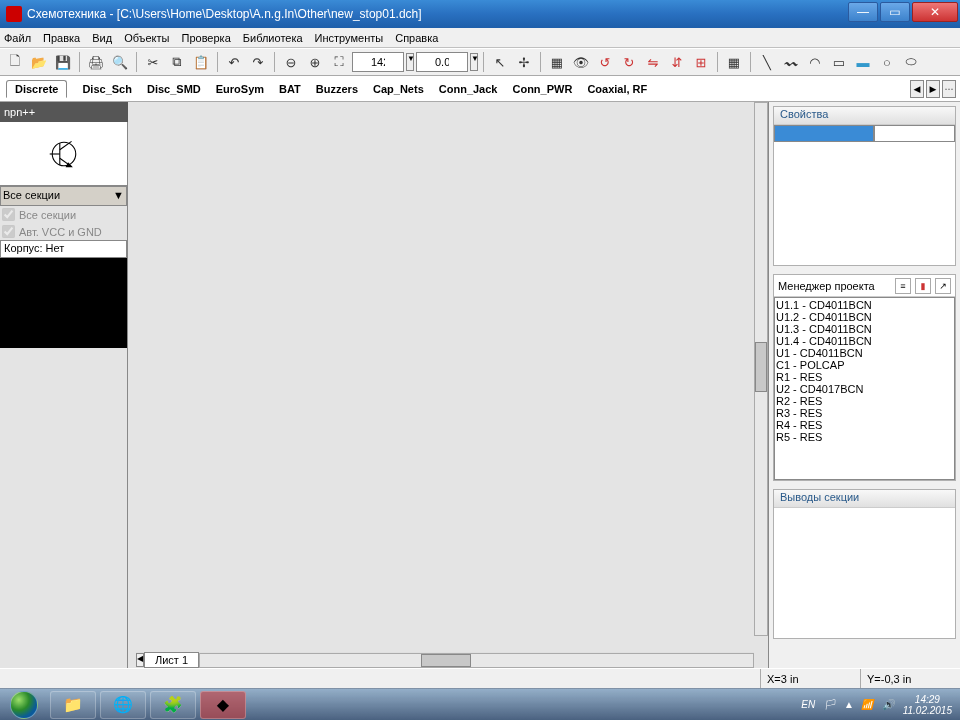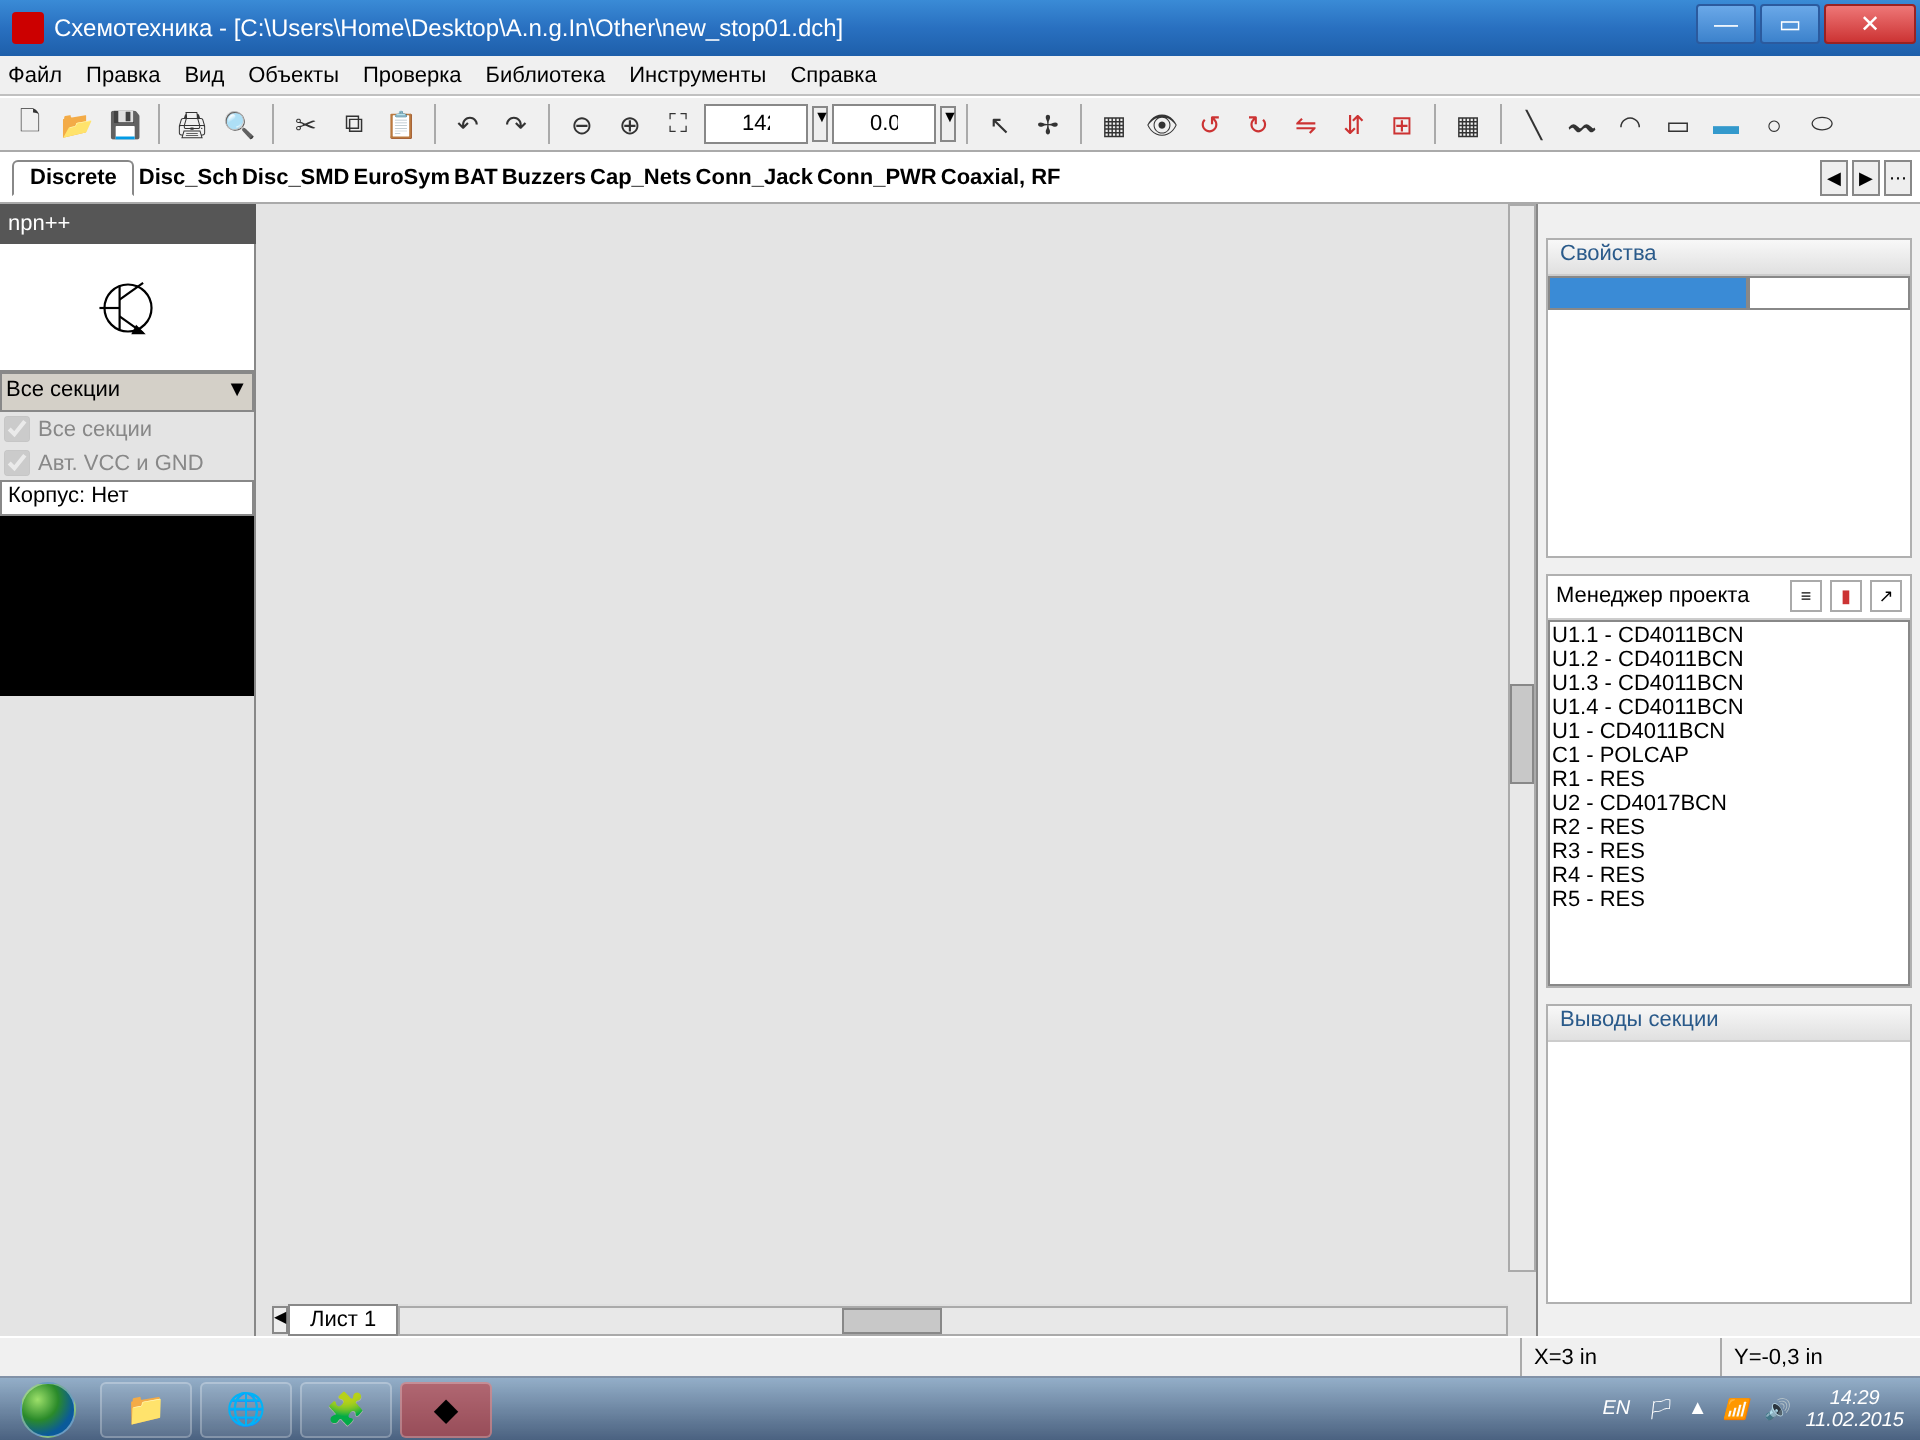--- a/index.html
+++ b/index.html
@@ -17,21 +17,21 @@
   .menubar { height: 20px; background: #f0f0f0; border-bottom: 1px solid #c0c0c0; display:flex; align-items:center; padding: 0 4px; gap: 12px; }
   .menubar span { cursor: default; }
   
   
   .toolbar { height: 28px; background: #f0f0f0; border-top:1px solid #fff; border-bottom:1px solid #aaa; display:flex; align-items:center; padding: 0 4px; gap: 2px; }
   .tbtn { width: 22px; height: 22px; border: 1px solid transparent; display:flex; align-items:center; justify-content:center; font-size:13px; color:#333; }
   .tsep { width: 1px; height: 20px; background: #aaa; margin: 0 3px; }
   .tcombo { height: 20px; font-size: 11px; border: 1px solid #888; background:#fff; padding: 0 18px; }
   
   
-  .tabstrip { height: 26px; background: #fff; border-top:1px solid #fff; border-bottom:1px solid #aaa; display:flex; align-items:center; padding: 0 6px; gap: 2px; position:relative; }
+  .tabstrip { height: 26px; background: #fff; border-top:1px solid #fff; border-bottom:1px solid #aaa; display:flex; align-items:center; padding: 0 6px; gap: 15px; position:relative; }
   .tabstrip span { font-weight: bold; color: #000; cursor:default; font-size:11px; }
   .tabstrip .active { color: #000; border: 1px solid #888; border-bottom: 1px solid #fff; padding: 2px 8px; border-radius: 3px 3px 0 0; background:#fff; }
   .tabstrip-arrows { position:absolute; right:4px; display:flex; gap:2px; }
   .tabstrip-arrows div { width:14px; height:18px; border:1px solid #888; background:#eee; display:flex; align-items:center; justify-content:center; font-size:9px; }
   
   
   .main { display:flex; height: 566px; }
   
   
   .leftpanel { width: 128px; background:#e4e4e4; display:flex; flex-direction:column; border-right:1px solid #888; }
@@ -54,21 +54,21 @@
   .canvas { flex:1; background:#000; position:relative; overflow:hidden; margin:0 14px 0 8px; }
   .hscroll { height:16px; display:flex; align-items:center; background:#e0e0e0; margin:0 14px 0 8px;}
   .sheet-tab { background:#fff; border:1px solid #888; padding:1px 10px; font-size:11px; }
   .scrollbar-h { flex:1; height:15px; background:#e8e8e8; border:1px solid #aaa; position:relative; }
   .scrollbar-h .thumb { position:absolute; left:40%; width:50px; height:100%; background:#c8c8c8; border:1px solid #888;}
   .vscroll { position:absolute; right:0; top:0; bottom:16px; width:14px; background:#e8e8e8; border:1px solid #aaa; }
   .vscroll .thumb { position:absolute; top:45%; height:50px; width:100%; background:#c8c8c8; border:1px solid #888; }
   .canvas-outer { flex:1; position:relative; }
   
   
-  .rightpanel { width: 192px; background:#f0f0f0; display:flex; flex-direction:column; border-left:1px solid #888;justify-content:center; }
+  .rightpanel { width: 192px; background:#f0f0f0; display:flex; flex-direction:column; border-left:1px solid #888; }
   .panelsection { border:1px solid #b0b0b0; margin:4px; background:#fff; }
   .panelhdr { height:18px; background: linear-gradient(to bottom,#f8f8f8,#e0e0e0); border-bottom:1px solid #ccc; padding:1px 6px; font-size:11px; color:#2a5a8a; }
   .propgrid { height:160px; }
   .propgrid .row1 { height:17px; display:flex; }
   .propgrid .row1 .c1 { width:55%; background:#3a8bd6; border:1px solid #888; }
   .propgrid .row1 .c2 { flex:1; background:#fff; border:1px solid #888; }
   .projmgr-hdr { height:22px; display:flex; align-items:center; padding:0 4px; gap:6px; border-bottom:1px solid #ccc; }
   .projmgr-hdr .icons { margin-left:auto; display:flex; gap:4px; }
   .projmgr-hdr .icons div { width:16px; height:16px; border:1px solid #aaa; font-size:9px; display:flex; align-items:center; justify-content:center; }
   .projlist { height:183px; overflow-y:scroll; background:#fff; border:1px solid #888; font-size:11px; padding:1px; }

